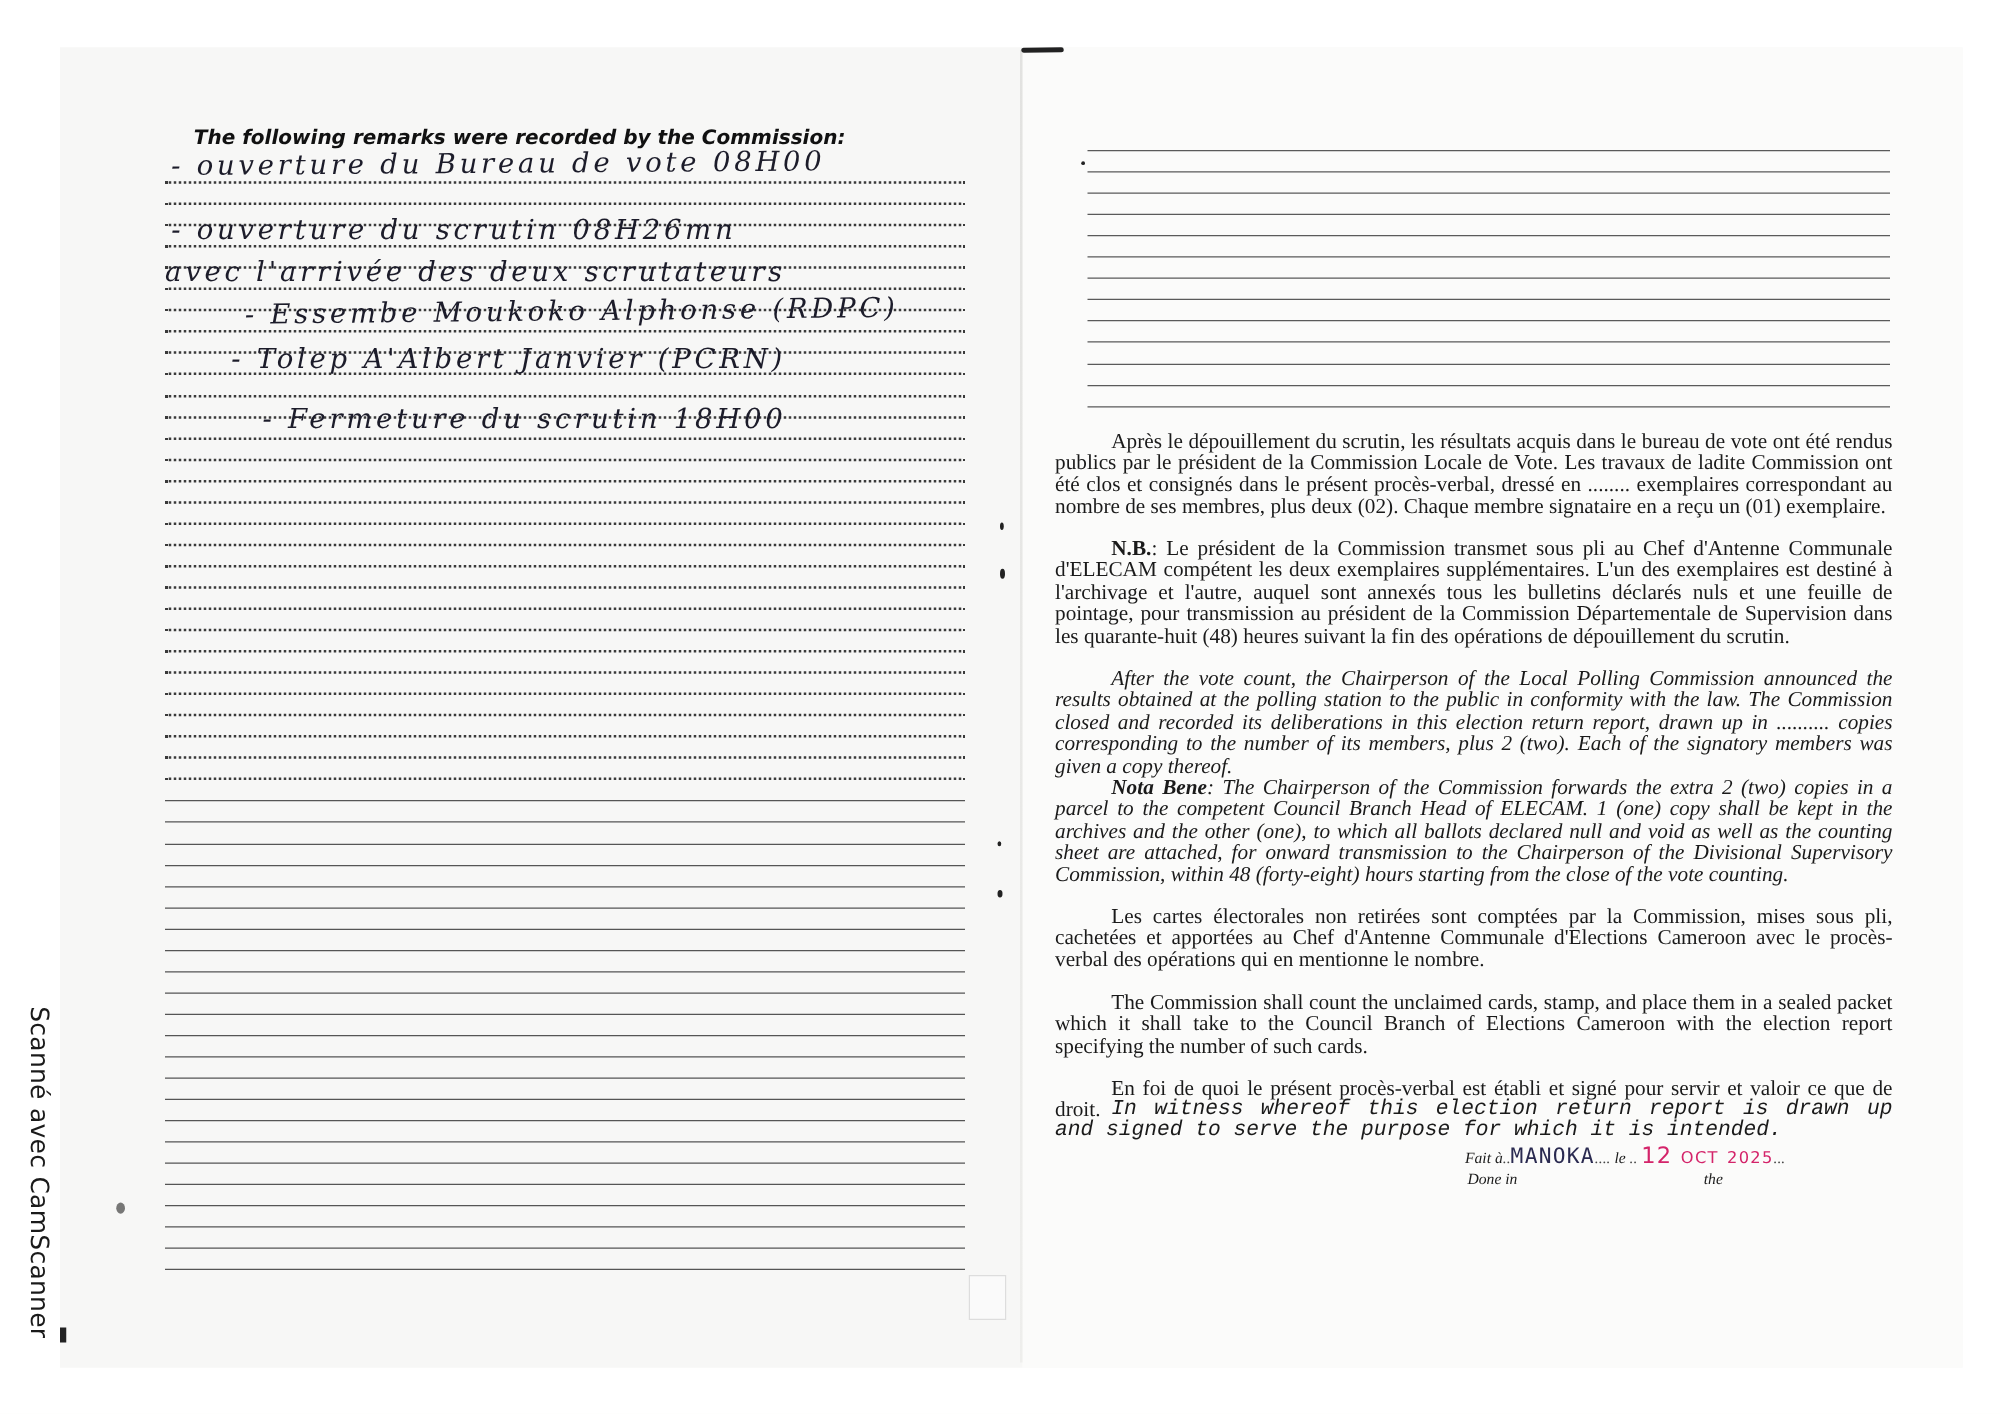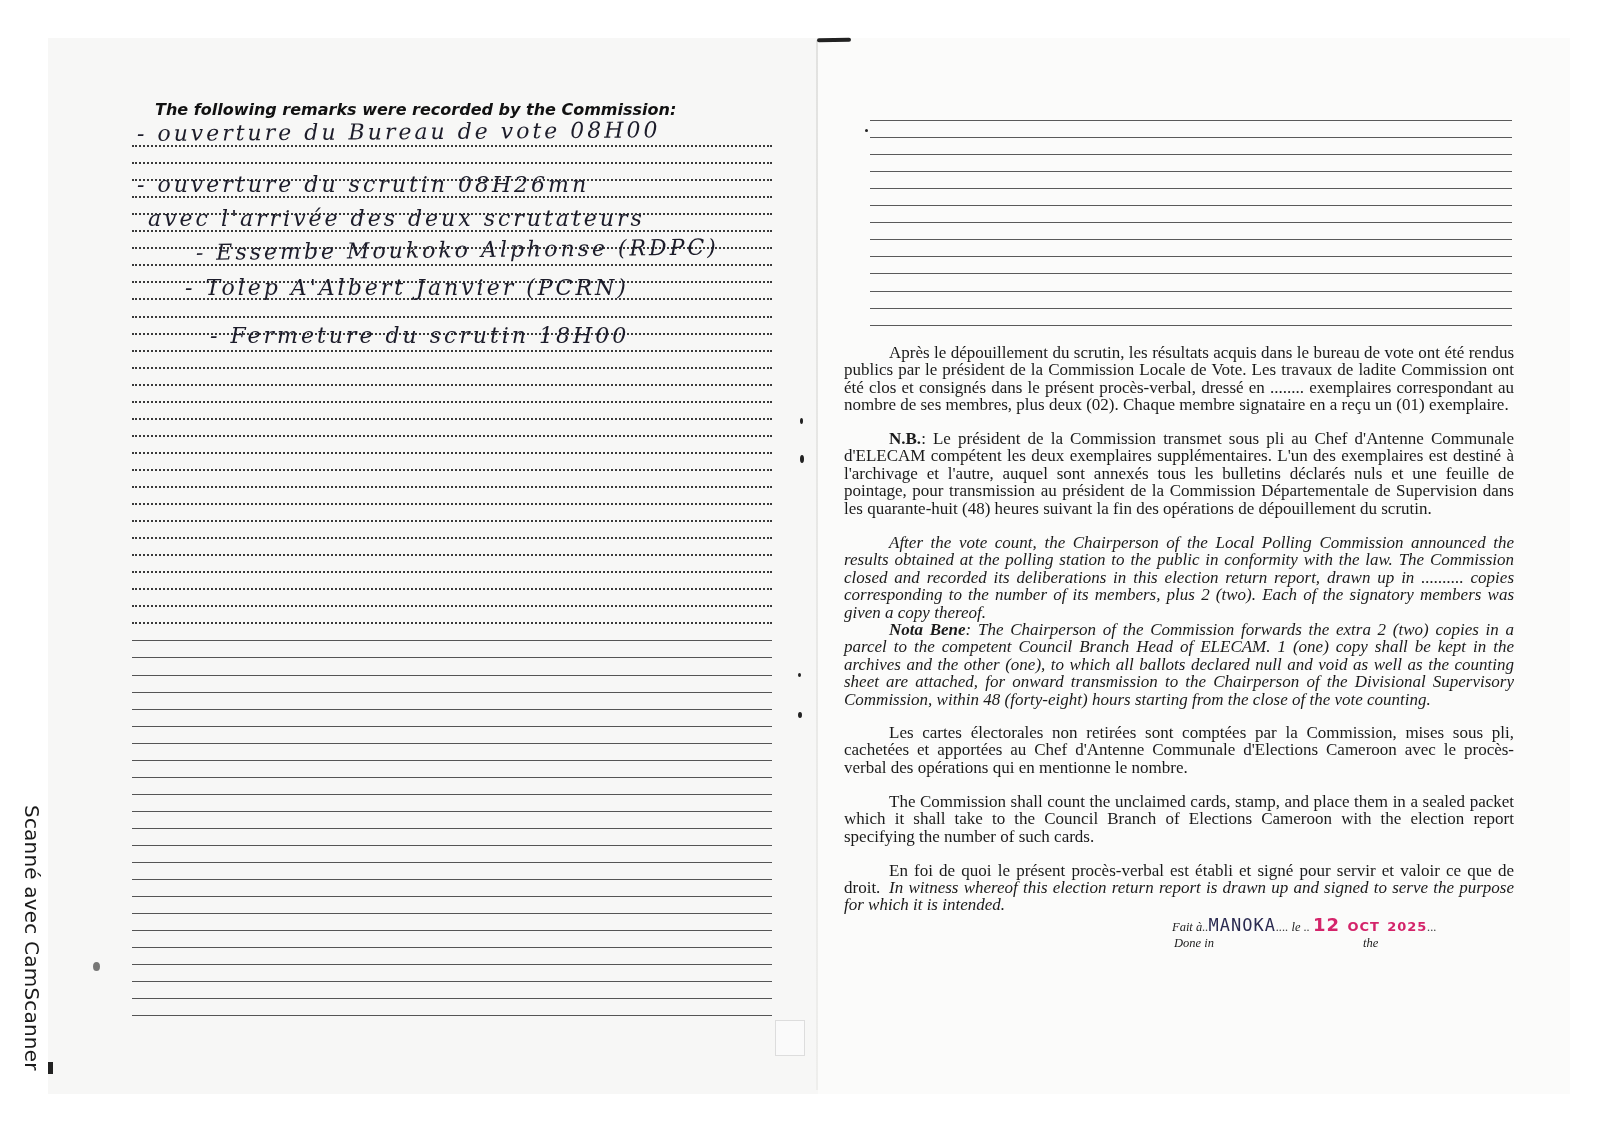--- a/index.html
+++ b/index.html
@@ -72,21 +72,21 @@
   .sig-row {
     position: absolute; top: 914px; left: 1172px;
     font-family: "Liberation Serif", serif; font-style: italic; font-size: 12.5px; color: #1a1a1a;
     white-space: nowrap;
   }
   .sig-place {
     font-family: "DejaVu Sans Mono", monospace; font-style: normal;
     font-size: 17px; color: #2a2a50; letter-spacing: 1px;
   }
   .sig-date {
-    font-family: "DejaVu Sans", sans-serif; font-style: normal; font-weight: bold;
+    font-family: "DejaVu Sans", sans-serif; font-style: normal; font-weight: normal;
     font-size: 18px; color: #d4246a; letter-spacing: 1px; text-align: center;
   }
   .sig-date small { font-size: 13px; }
   .dots { color: #444; letter-spacing: 0px; }
   .sig-en {
     position: absolute; top: 936px;
     font-family: "Liberation Serif", serif; font-style: italic; font-size: 12.5px; color: #1a1a1a;
   }
   .speck { position: absolute; background: #222; border-radius: 50%; }
   .corner-box {
@@ -156,21 +156,21 @@
     <div class="dotline"></div>
     <div class="dotline"></div>
     <div class="dotline"></div>
     <div class="dotline"></div>
     <div class="dotline"></div>
     <div class="dotline"></div>
   </div>
 
 <div class="handwriting" style="top:121px; left:137px; transform:rotate(-0.4deg);">- ouverture du Bureau de vote 08H00</div>
 <div class="handwriting" style="top:172px; left:137px;">- ouverture du scrutin 08H26mn</div>
-<div class="handwriting" style="top:206px; left:132px;margin-left:16px;">avec l'arrivée des deux scrutateurs</div>
+<div class="handwriting" style="top:206px; left:132px;">avec l'arrivée des deux scrutateurs</div>
 <div class="handwriting" style="top:240px; left:196px; transform:rotate(-0.6deg);">- Essembe Moukoko Alphonse (RDPC)</div>
 <div class="handwriting" style="top:275px; left:185px;">- Tolep A'Albert Janvier (PCRN)</div>
 <div class="handwriting" style="top:323px; left:210px;">- Fermeture du scrutin 18H00</div>
 
 <div class="bullet-dot"></div>
 <div class="lines-right" id="lines-right">
     <div class="dotline"></div>
     <div class="dotline"></div>
     <div class="dotline"></div>
     <div class="dotline"></div>
@@ -192,21 +192,21 @@
 <p class="para en" style="top:534px;"><span class="indent"></span><b></b><span>After the vote count, the Chairperson of the Local Polling Commission announced the results obtained at the polling station to the public in conformity with the law. The Commission closed and recorded its deliberations in this election return report, drawn up in .......... copies corresponding to the number of its members, plus 2 (two). Each of the signatory members was given a copy thereof.</span></p>
 
 <p class="para en" style="top:621px;"><span class="indent"></span><b>Nota Bene</b><span>: The Chairperson of the Commission forwards the extra 2 (two) copies in a parcel to the competent Council Branch Head of ELECAM. 1 (one) copy shall be kept in the archives and the other (one), to which all ballots declared null and void as well as the counting sheet are attached, for onward transmission to the Chairperson of the Divisional Supervisory Commission, within 48 (forty-eight) hours starting from the close of the vote counting.</span></p>
 
 <p class="para" style="top:724px;"><span class="indent"></span><b></b><span>Les cartes électorales non retirées sont comptées par la Commission, mises sous pli, cachetées et apportées au Chef d'Antenne Communale d'Elections Cameroon avec le procès-verbal des opérations qui en mentionne le nombre.</span></p>
 
 <p class="para" style="top:793px;"><span class="indent"></span><b></b><span>The Commission shall count the unclaimed cards, stamp, and place them in a sealed packet which it shall take to the Council Branch of Elections Cameroon with the election report specifying the number of such cards.</span></p>
 
 <p class="para" style="top:862px;"><span class="indent"></span><b></b><span>En foi de quoi le présent procès-verbal est établi et signé pour servir et valoir ce que de droit.</span></p>
 
-<p class="para en" style="top:879px;"><span class="indent"></span><b></b><span>In witness whereof this election return report is drawn up and signed to serve the purpose for which it is intended.</span></p>
+<p class="para en" style="top:879px;font-family:Liberation Mono, monospace;"><span class="indent"></span><b></b><span>In witness whereof this election return report is drawn up and signed to serve the purpose for which it is intended.</span></p>
 
 <div class="sig-row">
   <span>Fait à</span><span class="dots">..</span><span class="sig-place">MANOKA</span><span class="dots">.... </span>
   <span>le</span><span class="dots"> ..</span>
   <span class="sig-date"><span>12</span> <small>OCT</small> <small>2025</small></span><span class="dots">...</span>
 </div>
 <div class="sig-en" style="left:1174px;">Done in</div>
 <div class="sig-en" style="left:1363px;">the</div>
 
 <div class="speck" style="left:800px;top:418px;width:3px;height:6px;"></div>

